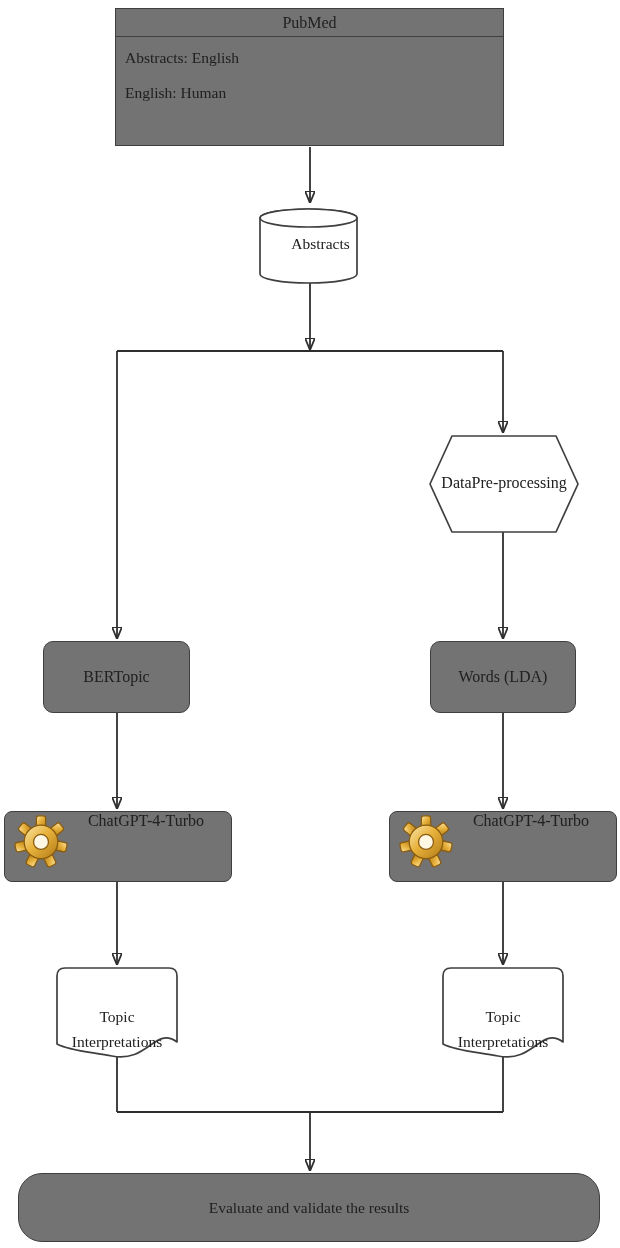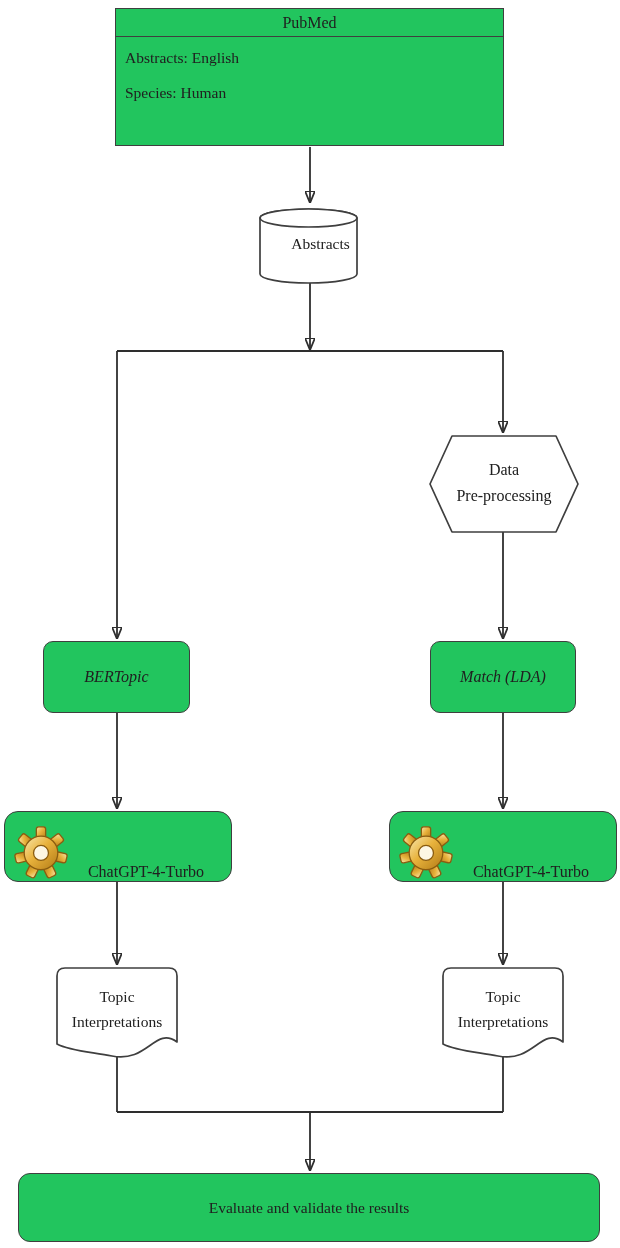--- a/index.html
+++ b/index.html
@@ -6,21 +6,21 @@
   .canvas{
     position:relative;
     width:620px;height:1248px;
     background:#ffffff;
     font-family:"Liberation Serif", serif;
     color:#202020;
     overflow:hidden;
   }
   .connectors{position:absolute;left:0;top:0;width:620px;height:1248px;pointer-events:none;}
   .connectors path{stroke:#2e2e2e;stroke-width:1.8;fill:none;}
-  .node{position:absolute;box-sizing:border-box;background:#22c55e;}
+  .node{position:absolute;box-sizing:border-box;background:#737373;}
   .shape-svg{position:absolute;}
   .shape-svg .outline{fill:#ffffff;stroke:#3f3f3f;stroke-width:1.7;}
   .label{
     position:absolute;display:flex;align-items:center;justify-content:center;
     text-align:center;line-height:1.25;
   }
   
   .pubmed{
     left:115px;top:8px;width:389px;height:138px;
     border:1.6px solid #3f3f3f;
@@ -30,44 +30,43 @@
     display:flex;align-items:center;justify-content:center;
     font-size:16px;
   }
   .pubmed-body{padding:3px 6px 0 9px;}
   .pubmed-body div{line-height:35px;font-size:15.5px;white-space:nowrap;}
   
   .rounded{
     border:1.7px solid #3f3f3f;border-radius:10px;
     display:flex;align-items:center;justify-content:center;
     font-size:16px;
-    font-style:italic;
   }
   .bertopic{left:43px;top:641px;width:147px;height:72px;}
   .mallet{left:430px;top:641px;width:146px;height:72px;}
   .chatgpt{
-    border:1.7px solid #3f3f3f;border-radius:14px;
-    display:flex;align-items:flex-end;
+    border:1.7px solid #3f3f3f;border-radius:8px;
+    display:flex;align-items:flex-start;
   }
   .chatgpt-left{left:4px;top:811px;width:228px;height:71px;}
   .chatgpt-right{left:389px;top:811px;width:228px;height:71px;}
   .gear{flex:0 0 auto;margin-left:8px;}
   .chatgpt .label-inline{
     flex:1 1 auto;text-align:center;font-size:16px;padding-right:8px;
   }
   .evaluate{
     left:18px;top:1173px;width:582px;height:69px;
-    border:1.7px solid #3f3f3f;border-radius:12px;
+    border:1.7px solid #3f3f3f;border-radius:24px;
     display:flex;align-items:center;justify-content:center;
     font-size:15.5px;
   }
   .cyl-label{left:259px;top:232px;width:99px;height:24px;font-size:15.5px;padding-left:12px;}
-  .hex-label{left:429px;top:455px;width:150px;height:56px;font-size:16px;flex-direction:column;}
+  .hex-label{left:429px;top:455px;width:150px;height:56px;font-size:16px;flex-direction:row;}
   .hex-label div{line-height:26px;}
-  .doc-label{width:122px;height:50px;font-size:15.5px;flex-direction:column;}
+  .doc-label{width:122px;height:50px;font-size:15.5px;flex-direction:column;margin-top:20px;}
   .doc-label div{line-height:25px;}
   .doc-label-left{left:56px;top:984px;}
   .doc-label-right{left:442px;top:984px;}
 </style>
 </head>
 <body>
 
 <div class="canvas">
 
   <svg class="connectors" viewBox="0 0 620 1248" xmlns="http://www.w3.org/2000/svg">
@@ -99,21 +98,21 @@
         <stop offset="0.45" stop-color="#e8b23c"></stop>
         <stop offset="1" stop-color="#b27b16"></stop>
       </linearGradient>
     </defs>
   </svg>
 
   <div class="node pubmed">
     <div class="pubmed-title">PubMed</div>
     <div class="pubmed-body">
       <div>Abstracts: English</div>
-      <div>Species: Human</div>
+      <div>English: Human</div>
     </div>
   </div>
 
   <svg class="shape-svg" style="left:259px;top:207px;" width="99" height="79" viewBox="0 0 99 79">
     <path class="outline" d="M1,11 A48.5,9 0 0 1 98,11 L98,67 A48.5,9 0 0 1 1,67 Z"></path>
     <ellipse class="outline" cx="49.5" cy="11" rx="48.5" ry="9"></ellipse>
   </svg>
   <div class="label cyl-label">Abstracts</div>
 
   <svg class="shape-svg" style="left:429px;top:435px;" width="150" height="98" viewBox="0 0 150 98">
@@ -122,21 +121,21 @@
   <div class="label hex-label">
     <div>Data</div>
     <div>Pre-processing</div>
   </div>
 
   <div class="node rounded bertopic">
     <span>BERTopic</span>
   </div>
 
   <div class="node rounded mallet">
-    <span>Match (LDA)</span>
+    <span>Words (LDA)</span>
   </div>
 
   <div class="node chatgpt chatgpt-left">
     <svg class="gear" width="56" height="58" viewBox="0 0 60 62">
       <g transform="translate(30,32)" stroke="#8a5c10" stroke-width="1.4" stroke-linejoin="round">
         <g fill="url(#gearGrad)">
           <rect x="-5" y="-28" width="10" height="13" rx="2.5"></rect>
           <rect x="-5" y="-28" width="10" height="13" rx="2.5" transform="rotate(51.4)"></rect>
           <rect x="-5" y="-28" width="10" height="13" rx="2.5" transform="rotate(102.8)"></rect>
           <rect x="-5" y="-28" width="10" height="13" rx="2.5" transform="rotate(154.3)"></rect>

